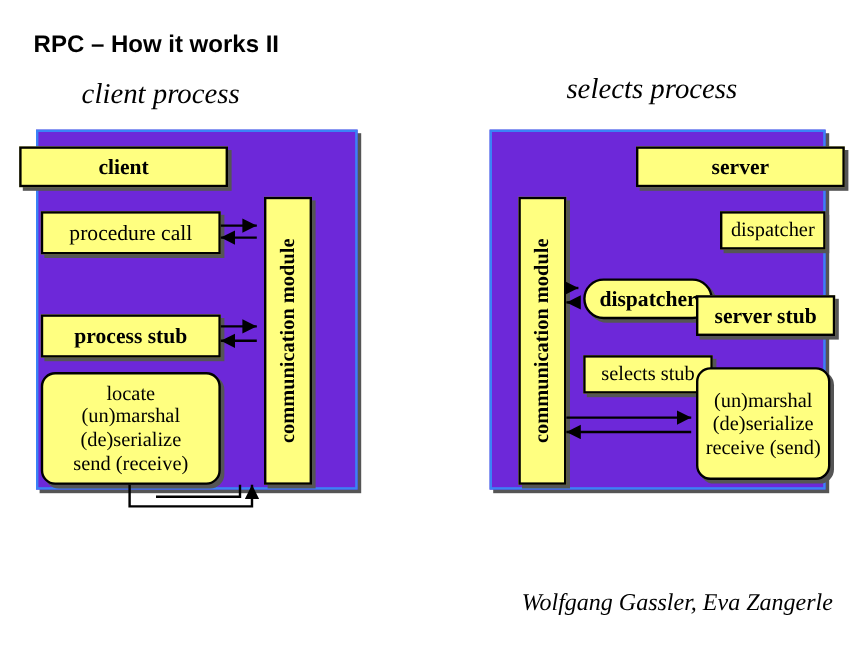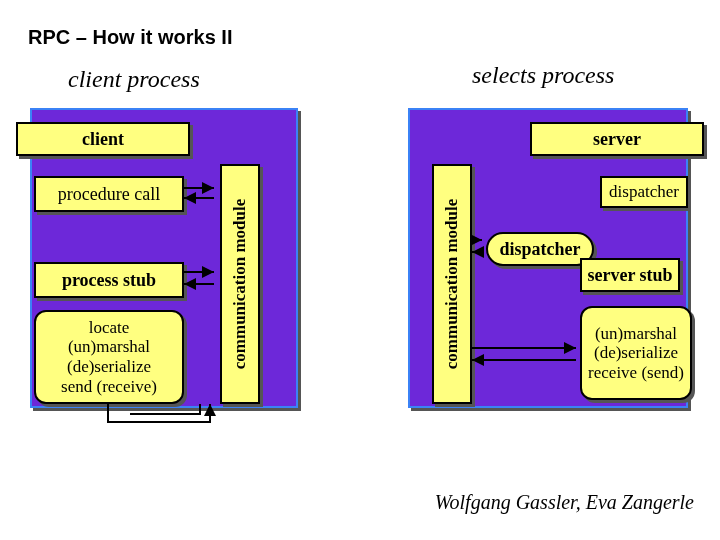--- a/index.html
+++ b/index.html
@@ -55,21 +55,21 @@
   
   .c-client { left: -16px; top: 12px; width: 174px; height: 34px; font-weight: bold; }
   .c-proc   { left:  2px; top: 66px; width: 150px; height: 36px; }
   .c-stub   { left:  2px; top: 152px; width: 150px; height: 36px; font-weight: bold; }
   .c-list   { left:  2px; top: 200px; width: 150px; height: 94px; }
 
   
   .s-server { left: 120px; top: 12px; width: 174px; height: 34px; font-weight: bold; }
   .s-proc   { left: 190px; top: 66px; width: 88px; height: 32px; }
   .s-disp   { left:  76px; top: 122px; width: 108px; height: 34px; font-weight: bold; border-radius: 17px; }
-  .s-stub   { left: 170px; top: 148px; width: 100px; height: 34px; font-weight: bold; }
+  .s-stub   { left: 170px; top: 136px; width: 116px; height: 34px; font-weight: bold; }
   .s-sel    { left:  76px; top: 186px; width: 108px; height: 32px; }
   .s-list   { left: 170px; top: 196px; width: 112px; height: 94px; }
 
   .comm-mod {
     position: absolute;
     background: #ffff80;
     border: 2px solid #000;
     box-shadow: 3px 3px 0 #555;
     font-weight: bold;
     font-size: 17px;
@@ -120,20 +120,21 @@
   <div class="comm-mod comm-client">
     <div class="vtext">communication module</div>
   </div>
 </div>
 
 <div class="panel server">
   <div class="box s-server">server</div>
   <div class="box s-proc small">dispatcher</div>
   <div class="box s-disp">dispatcher</div>
   <div class="box s-stub">server stub</div>
+  <div class="box s-sel small">selects stub</div>
   <div class="box s-list small multiline">
     <span>(un)marshal</span>
     <span>(de)serialize</span>
     <span>receive (send)</span>
   </div>
   <div class="comm-mod comm-server">
     <div class="vtext">communication module</div>
   </div>
 </div>
 

